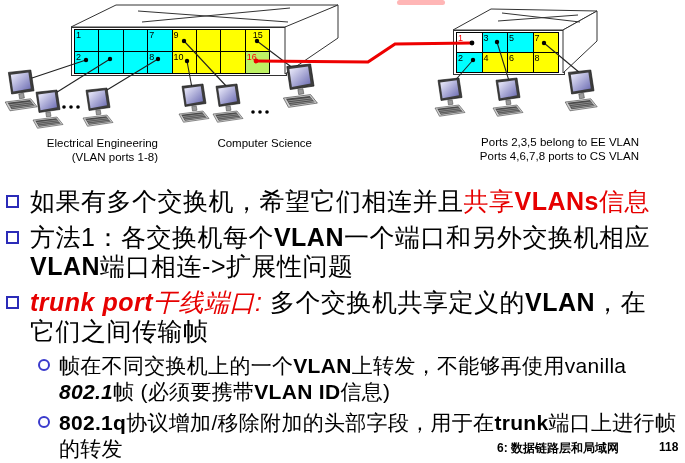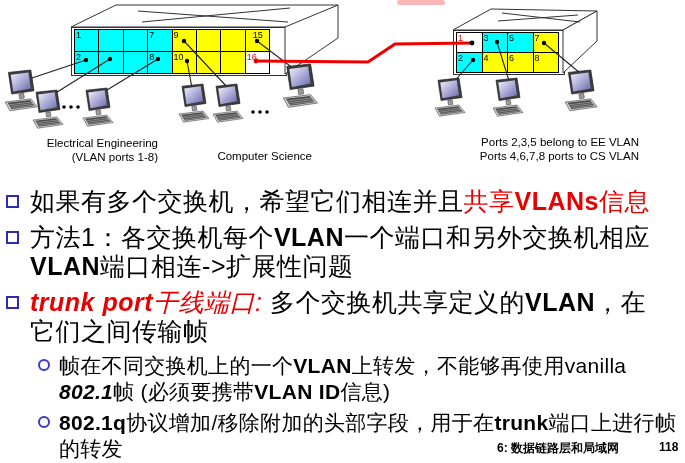--- a/index.html
+++ b/index.html
@@ -12,21 +12,21 @@
   .switch-front.left{left:71px;top:27px;width:214px;height:47px;}
   .switch-front.right{left:453px;top:30px;width:110px;height:43px;}
   .ports{position:absolute;display:grid;grid-template-rows:1fr 1fr;gap:1px;
          background:#000;border:1px solid #000;z-index:2;}
   .ports.left{left:74px;top:29px;width:194px;height:43px;}
   .ports.right{left:456px;top:32px;width:101px;height:39px;}
   .port{font-size:9px;line-height:10px;padding:0 0 0 1px;overflow:hidden;}
   .diagram-svg{position:absolute;left:0;top:0;z-index:3;pointer-events:none;}
   .diagram-label{position:absolute;text-align:right;font-size:11.5px;line-height:13.5px;z-index:4;}
   .diagram-label.ee{left:8px;top:137px;width:150px;}
-  .diagram-label.cs{left:172px;top:150px;width:140px;}
+  .diagram-label.cs{left:172px;top:137px;width:140px;}
   .diagram-label.ports-r{left:424px;top:136px;width:215px;}
   .red-artifact{position:absolute;left:397px;top:0;width:48px;height:5px;border-radius:3px;
                 background:rgba(255,110,110,.5);z-index:0;}
 
   
   .text-block{position:absolute;left:0;top:187px;width:685px;}
   .brow{display:flex;align-items:flex-start;}
   .brow.main{font-size:25px;line-height:29px;letter-spacing:.5px;margin:0 0 7px 4px;}
   .brow.sub{font-size:21px;line-height:26px;letter-spacing:.3px;margin:0 0 5px 38px;}
   .marker{flex:none;box-sizing:border-box;}
@@ -59,21 +59,21 @@
         <div class="port" style="background: rgb(255, 255, 0);"></div>
         <div class="port" style="background: rgb(255, 255, 0);"></div>
         <div class="port" style="background: rgb(255, 255, 0); text-align: center;">15</div>
         <div class="port" style="background: rgb(0, 255, 255);">2</div>
         <div class="port" style="background: rgb(0, 255, 255);"></div>
         <div class="port" style="background: rgb(0, 255, 255);"></div>
         <div class="port" style="background: rgb(0, 255, 255);">8</div>
         <div class="port" style="background: rgb(255, 255, 0);">10</div>
         <div class="port" style="background: rgb(255, 255, 0);"></div>
         <div class="port" style="background: rgb(255, 255, 0);"></div>
-        <div class="port" style="background: #ffffff; color: rgb(255, 0, 0);">16</div>
+        <div class="port" style="background: #bef264; color: rgb(255, 0, 0);">16</div>
       </div>
     <div class="ports right" style="grid-template-columns: repeat(4, 1fr);">
         <div class="port" style="background: rgb(255, 255, 255); color: rgb(255, 0, 0);">1</div>
         <div class="port" style="background: rgb(0, 255, 255);">3</div>
         <div class="port" style="background: rgb(0, 255, 255);">5</div>
         <div class="port" style="background: rgb(255, 255, 0);">7</div>
         <div class="port" style="background: rgb(0, 255, 255);">2</div>
         <div class="port" style="background: rgb(255, 255, 0);">4</div>
         <div class="port" style="background: rgb(255, 255, 0);">6</div>
         <div class="port" style="background: rgb(255, 255, 0);">8</div>

